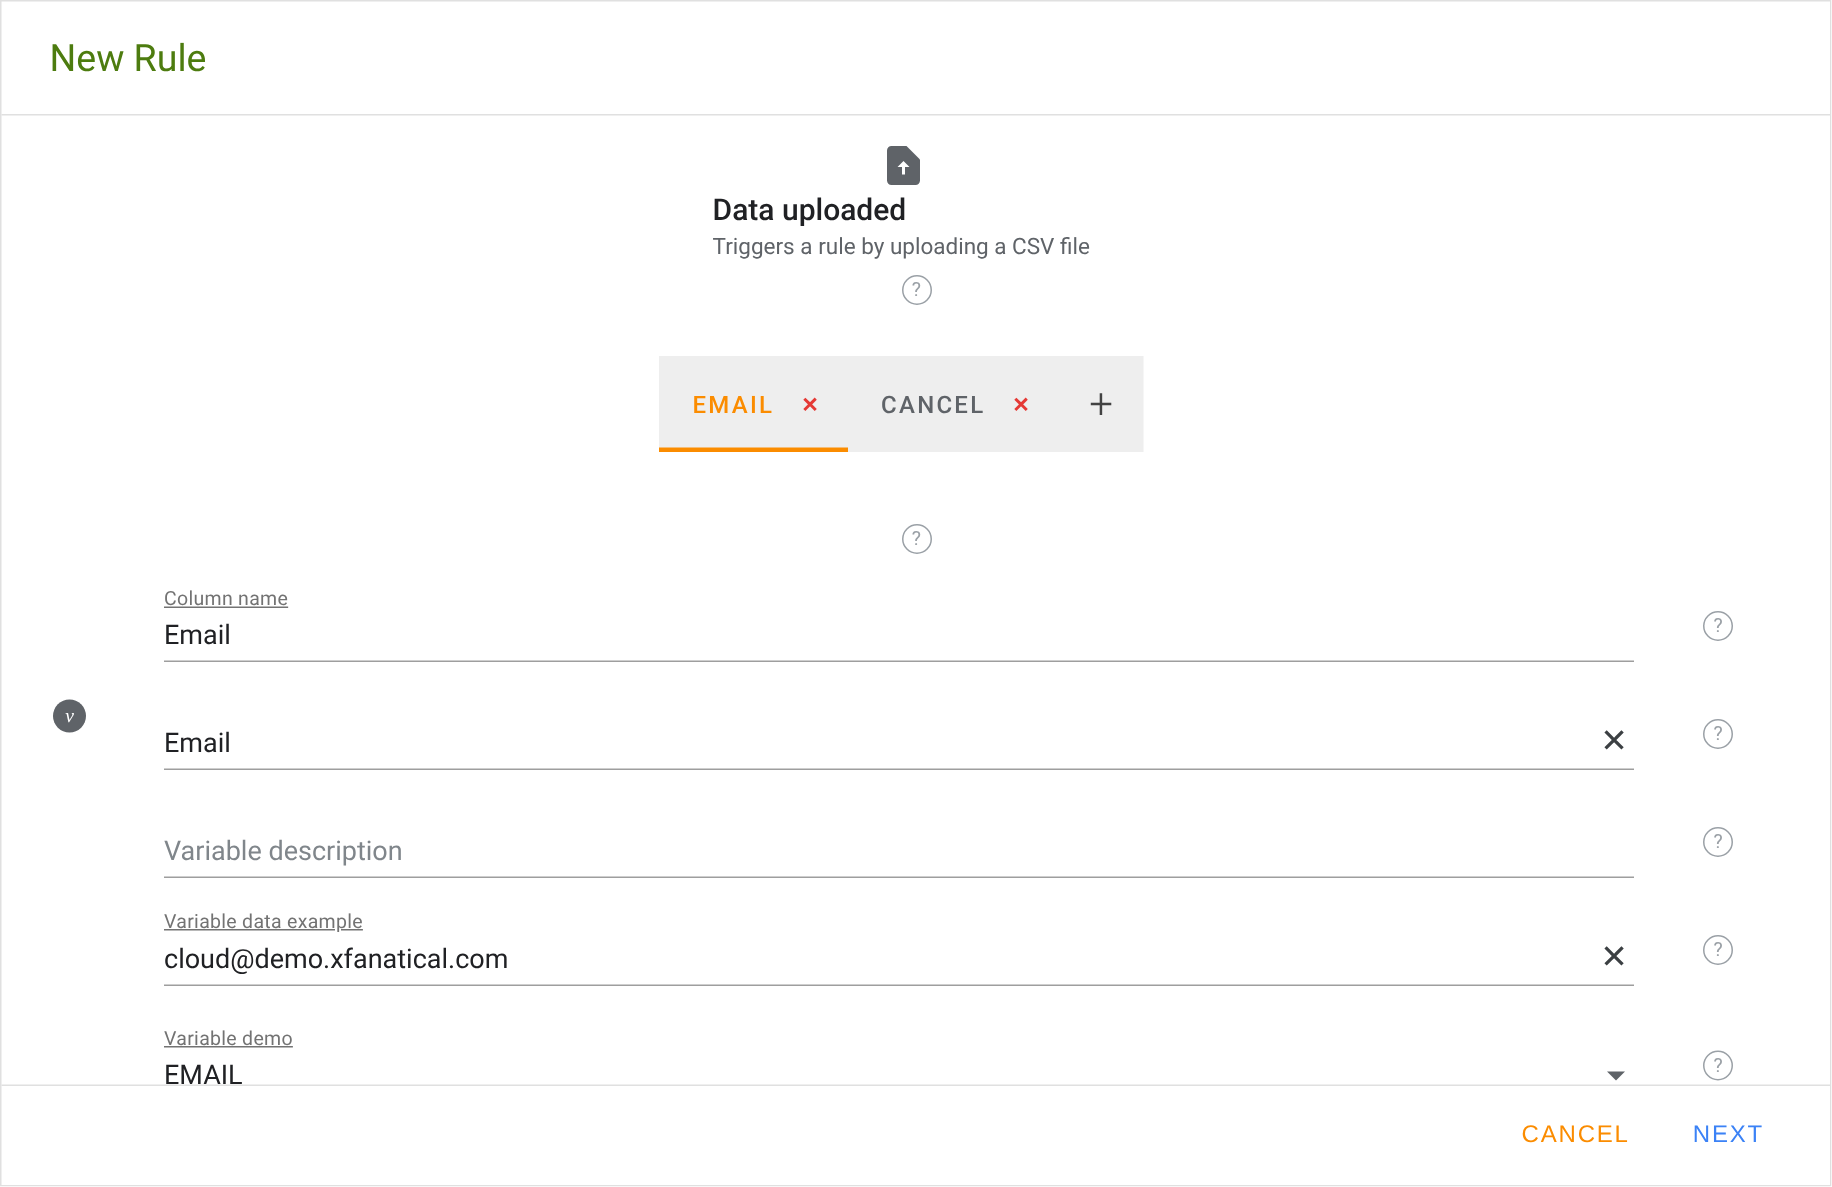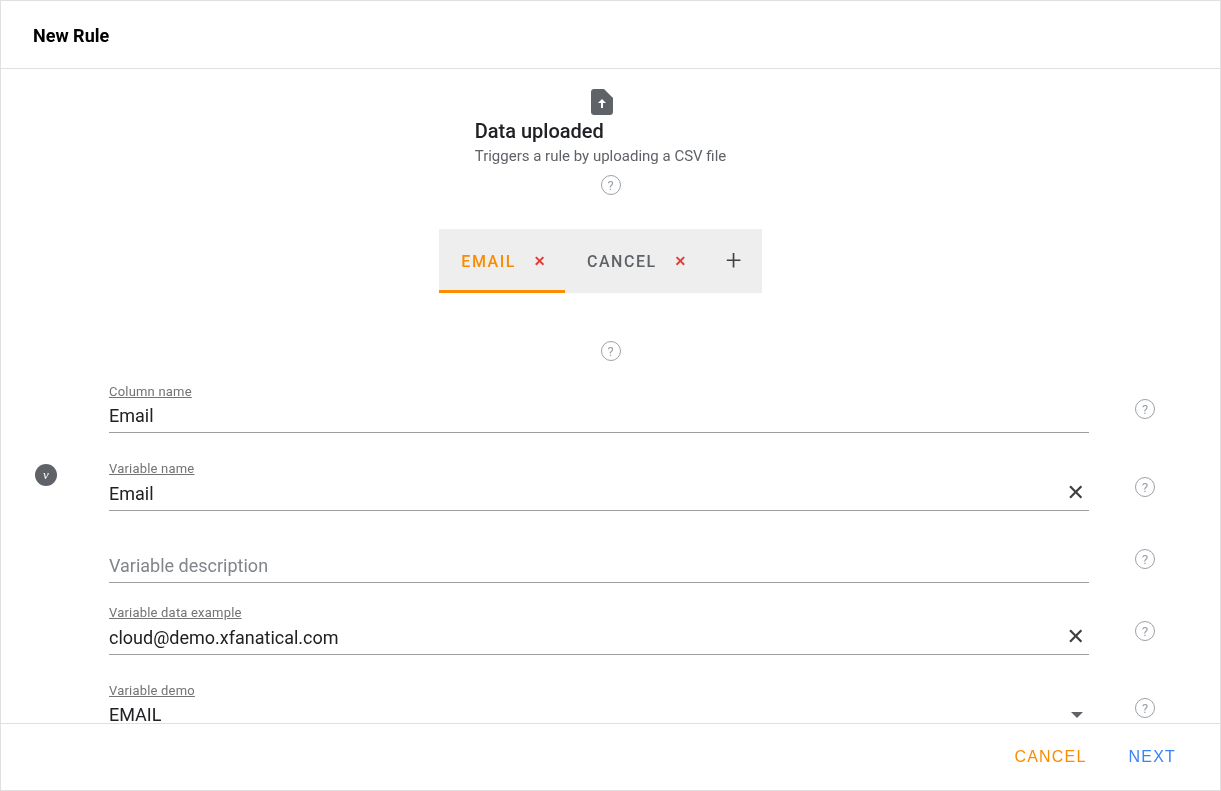--- a/index.html
+++ b/index.html
@@ -13,23 +13,23 @@
     flex-direction: column;
     border: 1px solid #e0e0e0;
   }
 
   .header {
     padding: 24px 32px 22px 32px;
     border-bottom: 1px solid #e0e0e0;
   }
   .header h1 {
     margin: 0;
-    font-size: 18px;
-    font-weight: 700;
-    color: #000000;
+    font-size: 25px;
+    font-weight: 400;
+    color: #4d7c0f;
   }
 
   .body-wrap {
     flex: 1;
     overflow-y: scroll;
     position: relative;
   }
   
   .body-wrap::-webkit-scrollbar { width: 17px; }
   .body-wrap::-webkit-scrollbar-track { background: #f1f1f1; }
@@ -314,21 +314,20 @@
           <span class="help-icon">?</span>
         </div>
       </div>
 
       <div class="field-row">
         <div class="field-left-gutter">
           <span class="nu-badge">ν</span>
         </div>
         <div class="field-main">
           <div class="field" style="margin-top:28px;">
-            <span class="field-label">Variable name</span>
             <div class="input-line">
               <input type="text" value="Email" style="">
               <span class="clear-x">✕</span>
             </div>
           </div>
         </div>
         <div class="field-right">
           <span class="help-icon">?</span>
         </div>
       </div>

